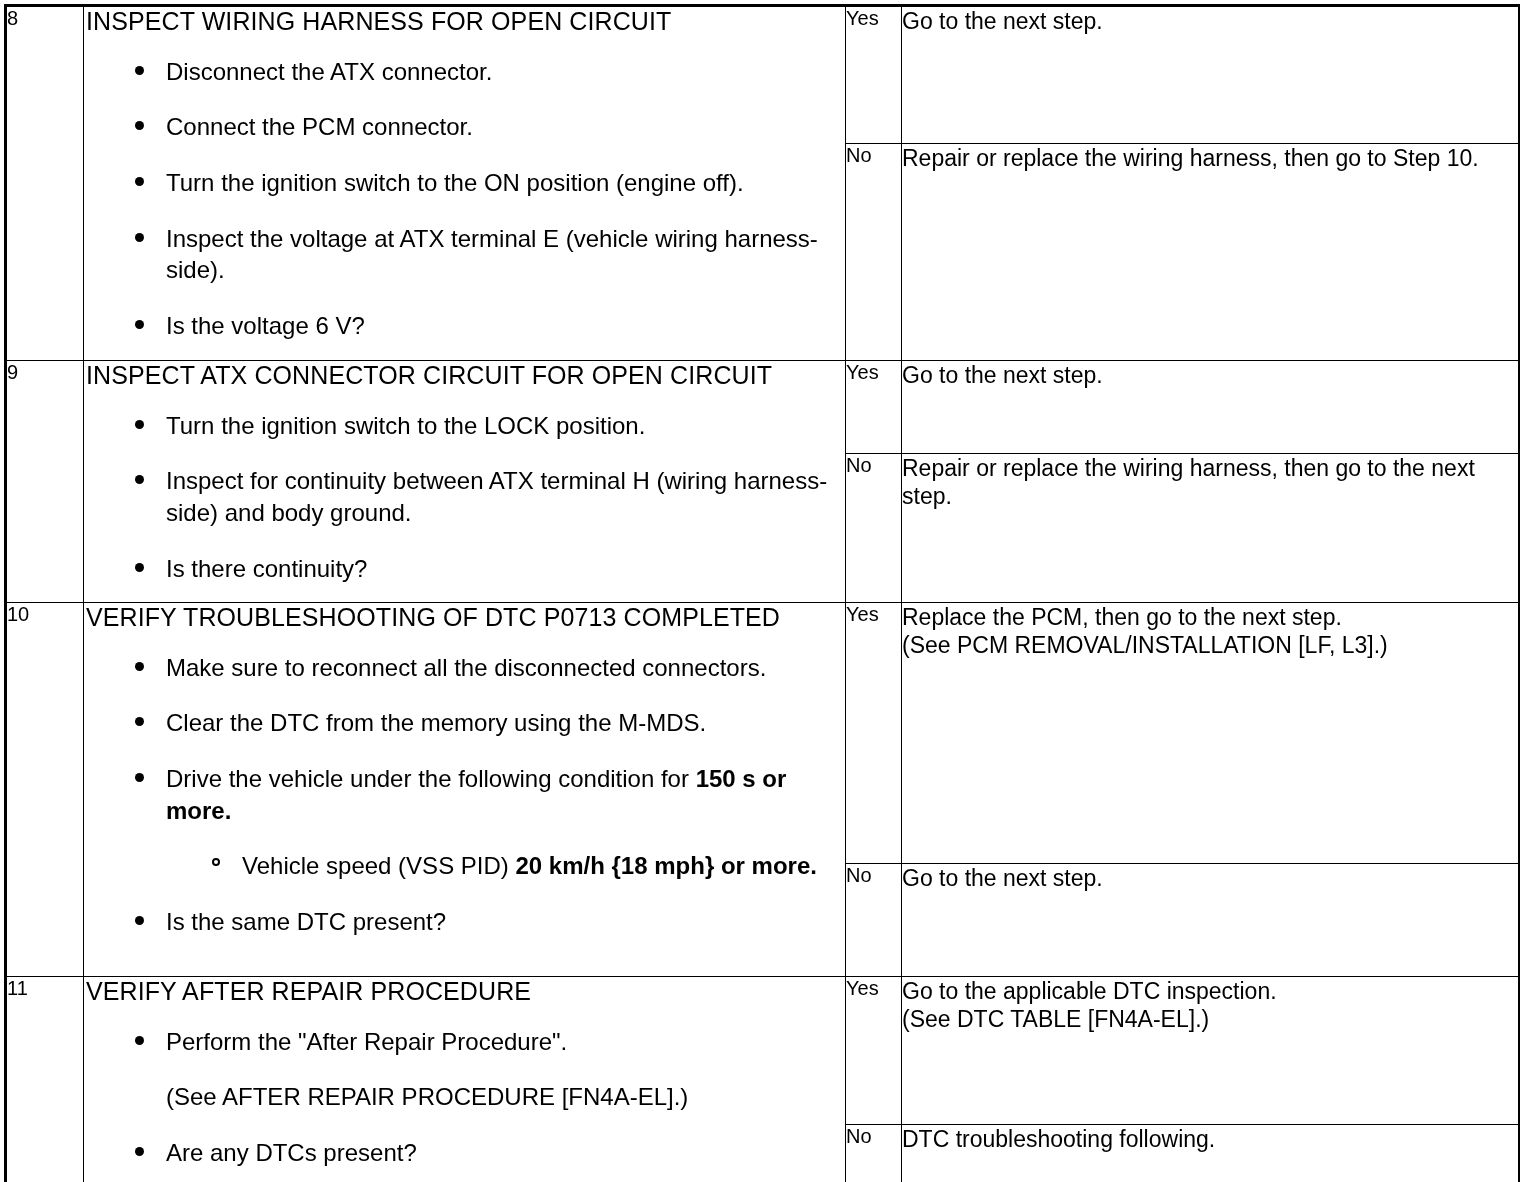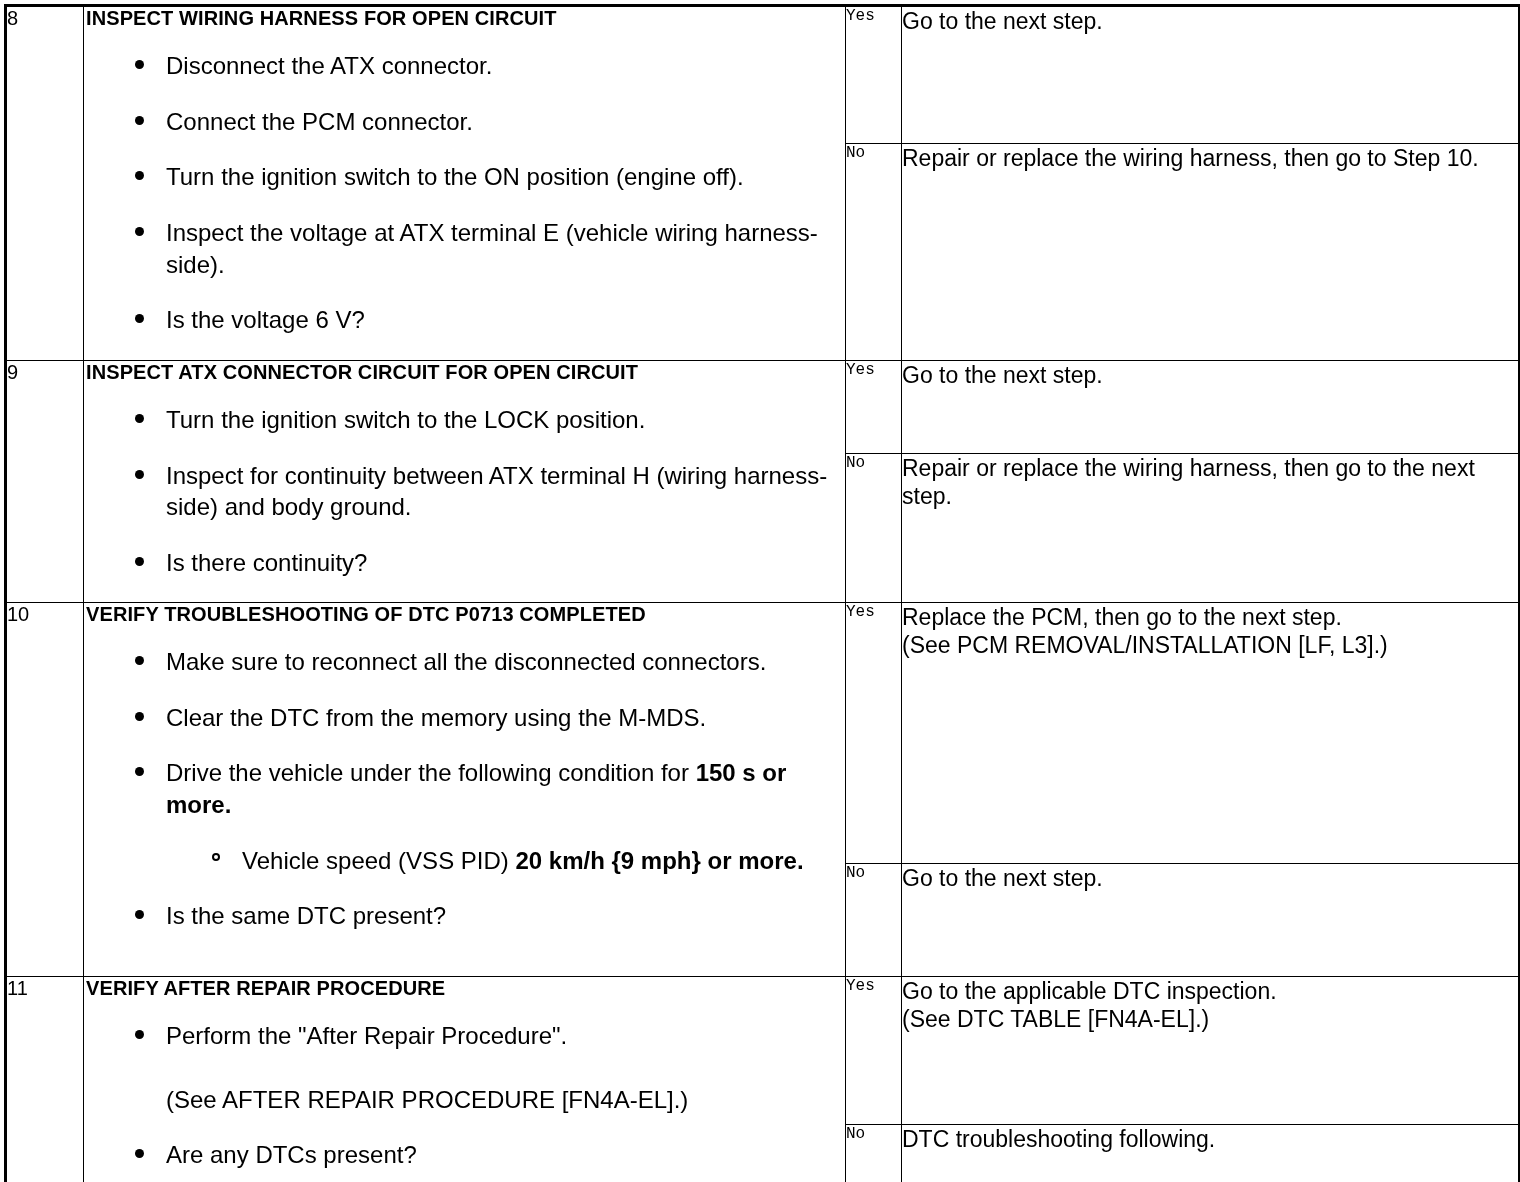--- a/index.html
+++ b/index.html
@@ -40,40 +40,39 @@
 
   .num-cell {
     font-size: 20px;
     padding: 6px 0 0 8px;
     line-height: 1.1;
   }
   .desc-cell {
     padding: 6px 10px 10px 10px;
   }
   .judge-cell {
-    font-size: 16px;
+    font-size: 20px;
     padding: 7px 0 0 7px;
     line-height: 1.15;
     white-space: nowrap;
-    font-family: Liberation Mono, monospace;
   }
   .action-cell {
     font-size: 23px;
     padding: 7px 10px 10px 10px;
     line-height: 1.22;
   }
   .action-line {
     margin: 0 0 0 0;
   }
   .action-line + .action-line {
   }
 
   .step-title {
-    font-size: 20px;
-    font-weight: bold;
+    font-size: 25px;
+    font-weight: normal;
     letter-spacing: 0.1px;
     line-height: 1.15;
     margin: 0 0 6px 0;
     padding-left: 2px;
   }
 
   ul.bullets {
     list-style: none;
     margin: 0;
     padding: 0;
@@ -92,21 +91,21 @@
     content: "";
     position: absolute;
     left: 51px;
     top: 10px;
     width: 9px;
     height: 9px;
     background: #000;
     border-radius: 50%;
   }
   ul.bullets > li.noteline {
-    margin-top: 32px;
+    margin-top: 24px;
   }
   ul.bullets > li.noteline::before {
     display: none;
   }
   ul.bullets > li.sub {
     padding-left: 158px;
     margin-top: 24px;
   }
   ul.bullets > li.sub::before {
     display: none;
@@ -198,21 +197,21 @@
       <tr>
         <td class="num-cell" rowspan="2">
           <span>10</span>
         </td>
         <td class="desc-cell" rowspan="2">
           <div class="step-title">VERIFY TROUBLESHOOTING OF DTC P0713 COMPLETED</div>
           <ul class="bullets">
             <li class="first"><span>Make sure to reconnect all the disconnected connectors.</span></li>
             <li><span>Clear the DTC from the memory using the M-MDS.</span></li>
             <li><span>Drive the vehicle under the following condition for </span><b>150 s or more.</b></li>
-            <li class="sub"><span class="sub-marker"></span><span>Vehicle speed (VSS PID) </span><b>20 km/h {9 mph} or more.</b></li>
+            <li class="sub"><span class="sub-marker"></span><span>Vehicle speed (VSS PID) </span><b>20 km/h {18 mph} or more.</b></li>
             <li><span>Is the same DTC present?</span></li>
           </ul>
         </td>
         <td class="judge-cell" style="height:260px;">
           <span>Yes</span>
         </td>
         <td class="action-cell">
           <div class="action-line">Replace the PCM, then go to the next step.</div>
           <div class="action-line">(See PCM REMOVAL/INSTALLATION [LF, L3].)</div>
         </td>

